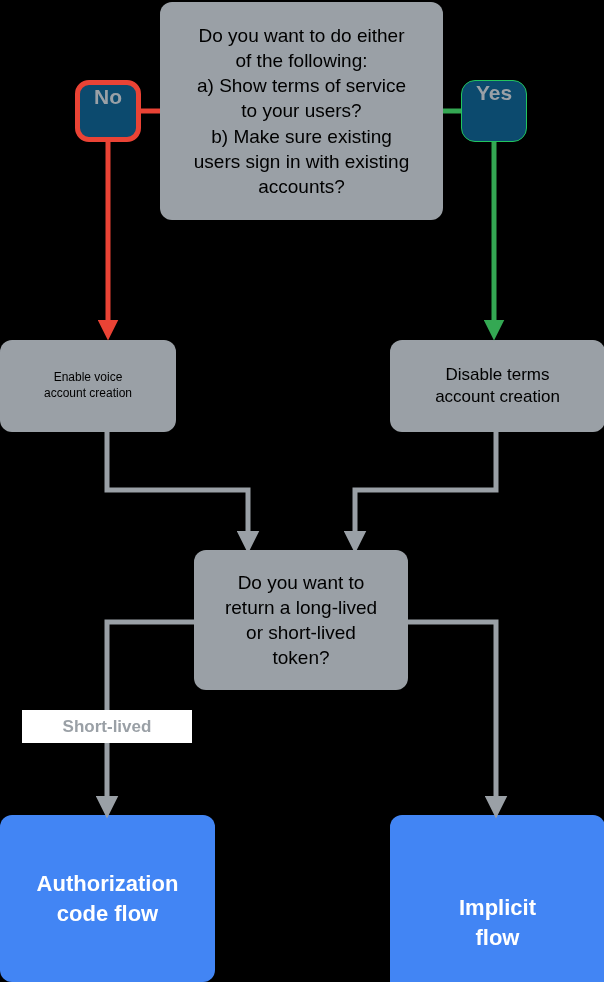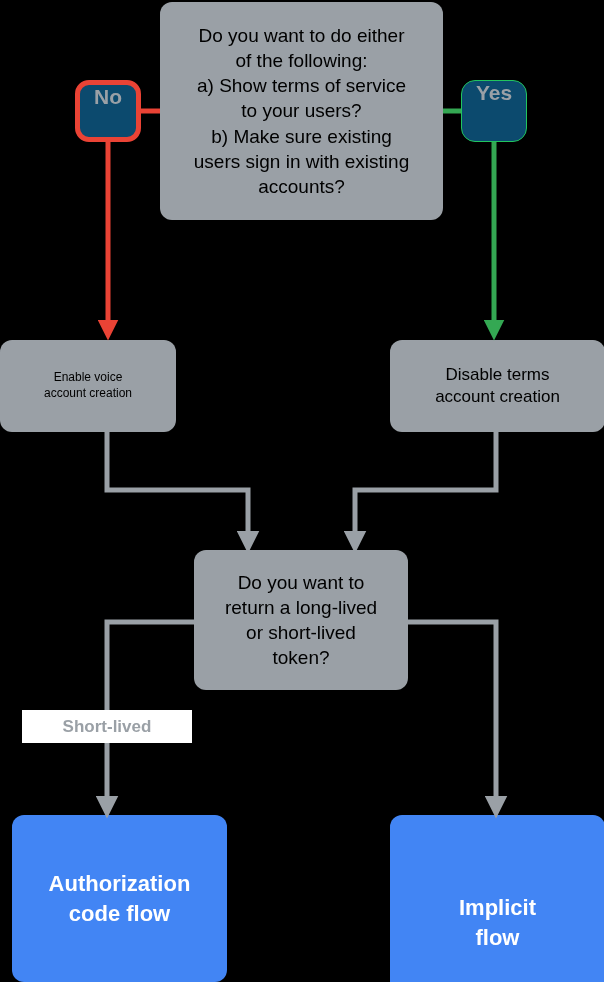--- a/index.html
+++ b/index.html
@@ -130,21 +130,21 @@
   }
   #label-long {
     left: 410px;
     top: 710px;
     width: 170px;
     height: 33px;
   }
 
   
   #box-auth {
-    left: 12px;
+    left: 0px;
     top: 815px;
     width: 215px;
     height: 167px;
     font-size: 22px;
   }
   #box-implicit {
     left: 390px;
     top: 815px;
     width: 215px;
     height: 215px;

